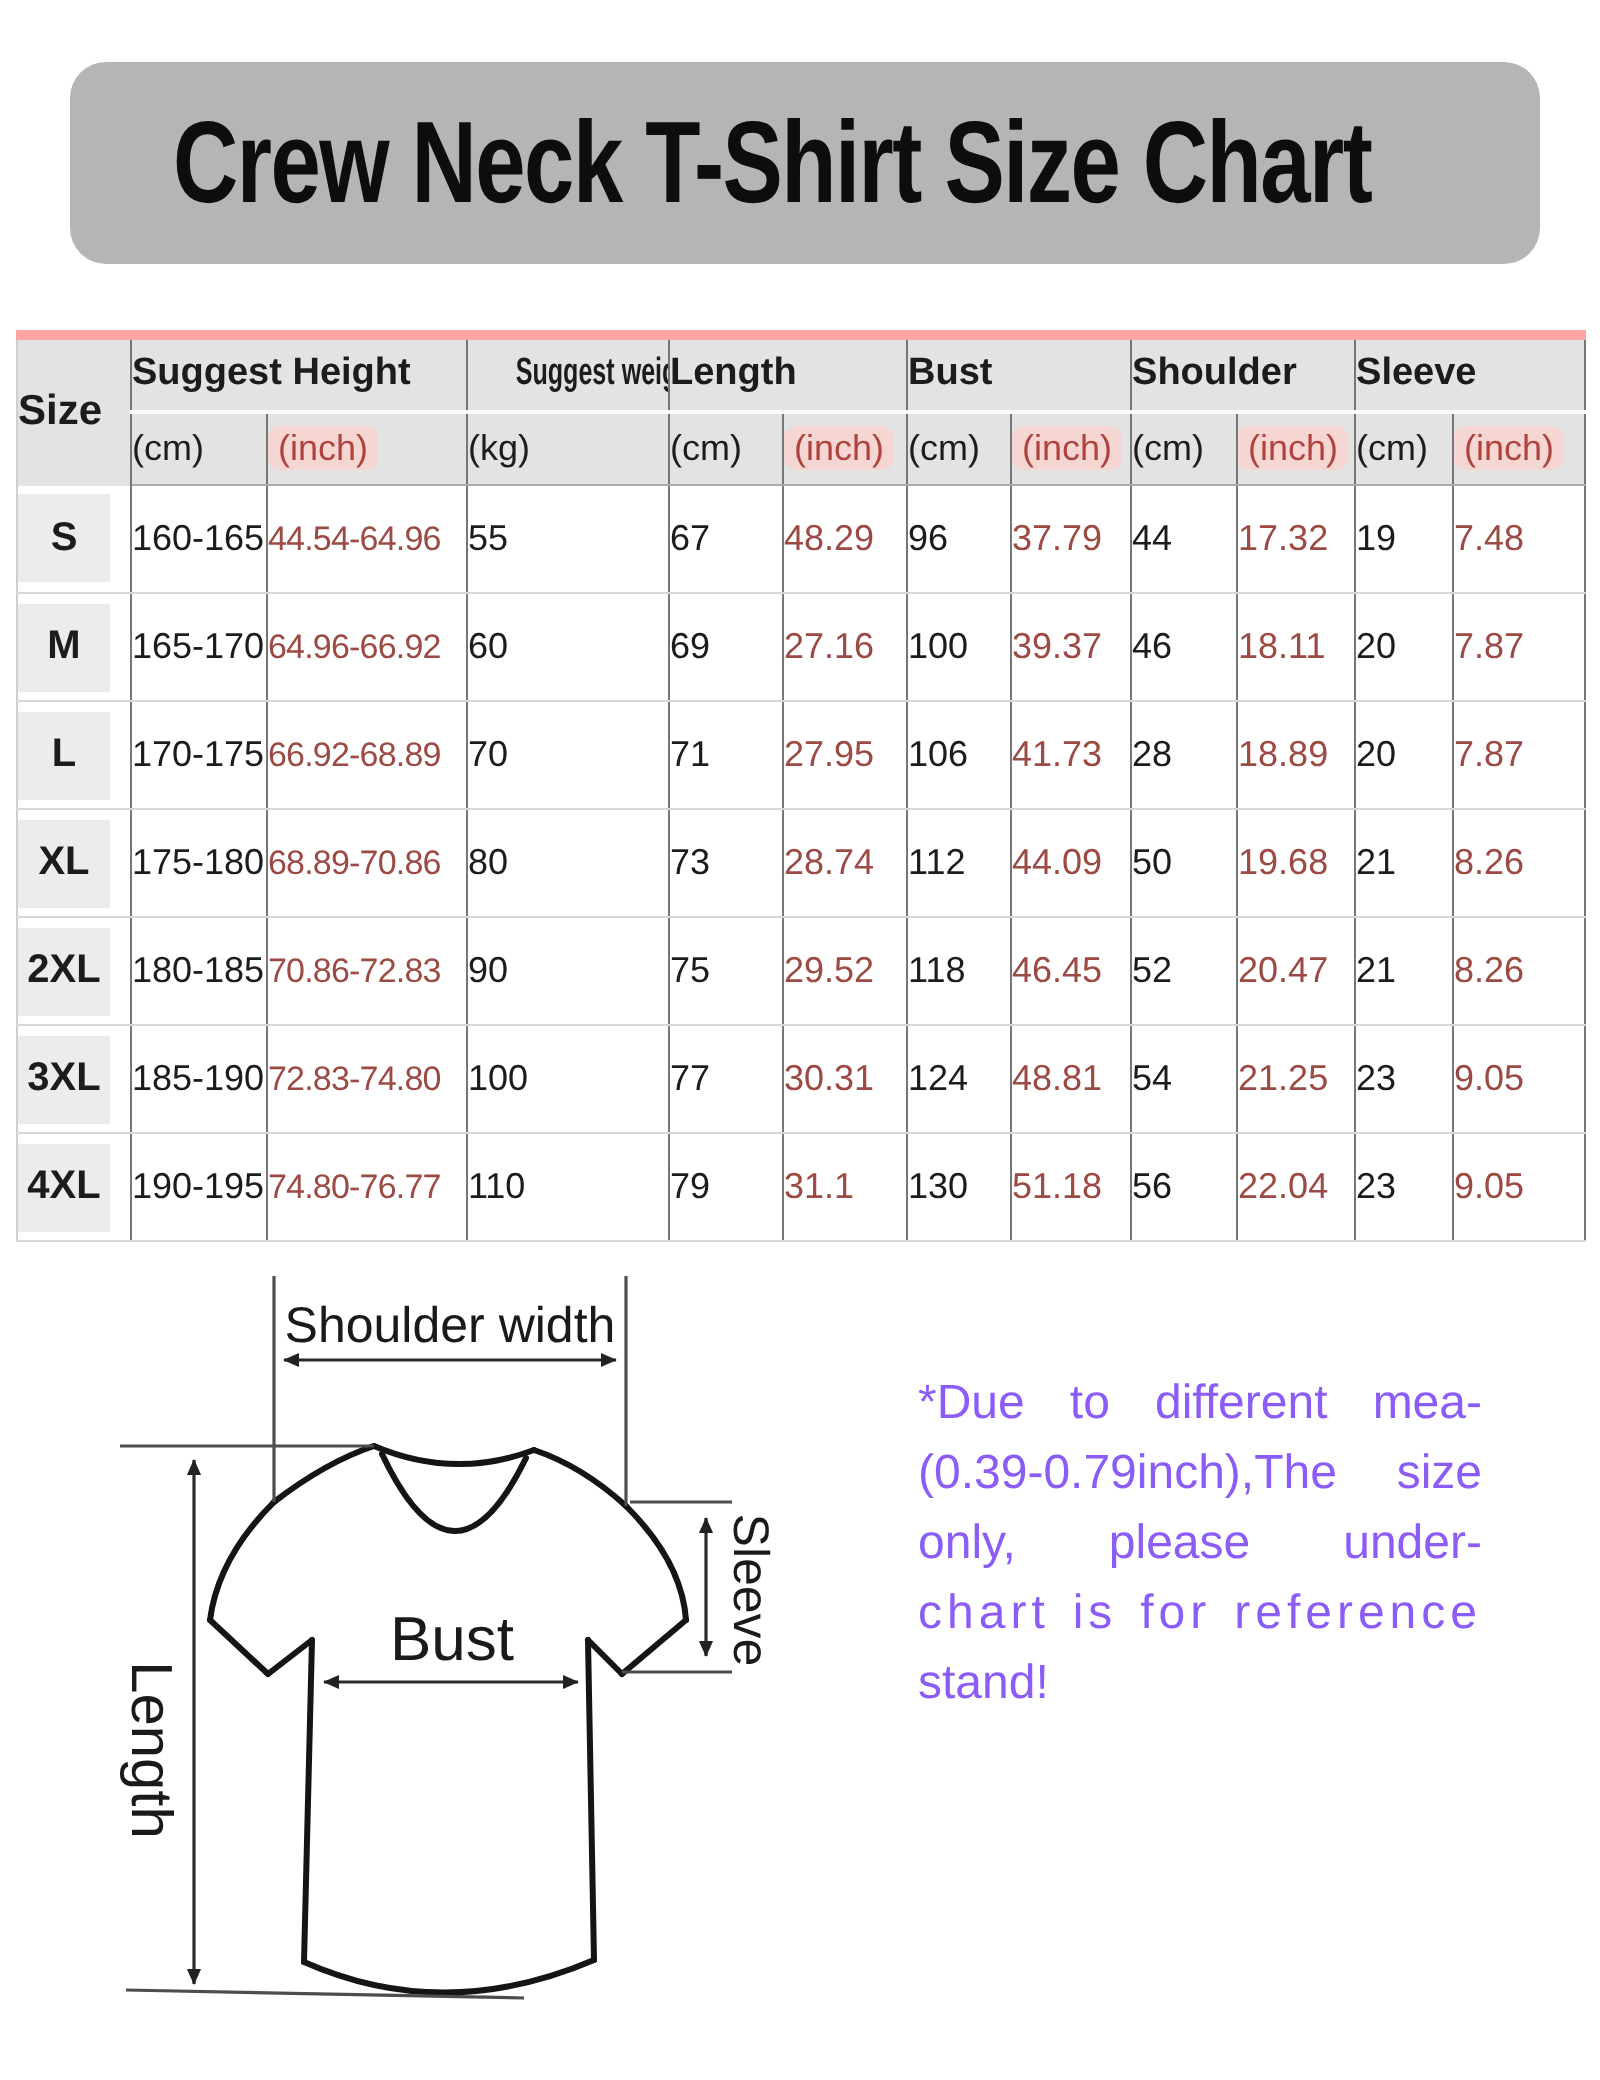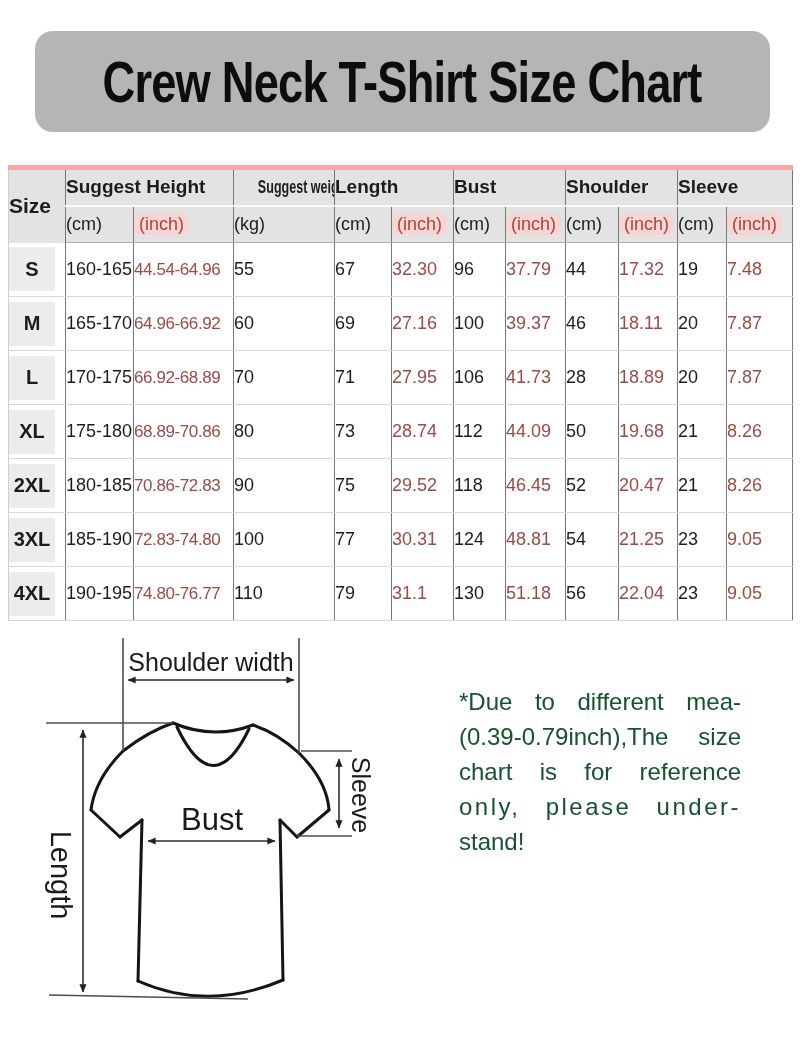--- a/index.html
+++ b/index.html
@@ -5,21 +5,21 @@
   html,body { margin:0; padding:0; }
   body {
     width:800px; height:1040px; position:relative; background:#ffffff;
     font-family:"Liberation Sans", sans-serif; overflow:hidden;
   }
 
   
   .title-box {
     position:absolute; left:35px; top:31px; width:735px; height:101px;
     background:var(--title_bg,#b5b5b5); border-radius:18px;
-    display:flex; align-items:center; justify-content:center;
+    display:flex; align-items:center; justify-content:flex-end;
   }
   .title-text {
     font-weight:bold; font-size:58px; color:#0d0d0d; letter-spacing:-1px;
     white-space:nowrap; transform:scaleX(0.78); transform-origin:center;
   }
 
   
   .size-table {
     position:absolute; left:8px; top:165px; width:784px;
     border-collapse:collapse; table-layout:fixed; text-align:left;
@@ -46,27 +46,27 @@
   .size-table tbody td { font-size:18px; border-bottom:1px solid var(--grid_light,#d8d8d8); }
   .size-table tbody td.red { color:var(--value_red,#9c4a44); }
   .size-table tbody td.wide { font-size:17px; letter-spacing:-0.4px; }
   .chip {
     display:inline-flex; align-items:center; justify-content:center;
     width:46px; height:44px; background:var(--size_chip_bg,#ececec);
     font-size:20px; font-weight:bold;
   }
 
   
-  .diagram { position:absolute; left:16px; top:620px; width:440px; height:414px; }
+  .diagram { position:absolute; left:30px; top:620px; width:440px; height:414px; }
   .diagram svg { display:block; }
 
   
   .disclaimer {
     position:absolute; left:459px; top:684px; width:282px;
-    font-size:24px; line-height:35px; color:#14532d;
+    font-size:24px; line-height:35px; color:#8b5cf6;
   }
   .disclaimer .line { text-align:justify; text-align-last:justify; }
   .disclaimer .line:nth-child(4),
   .disclaimer .line:nth-child(7) { letter-spacing:2.5px; }
   .disclaimer .line:last-child { text-align-last:left; letter-spacing:0; }
 </style>
 </head>
 <body>
 
 <div class="page">
@@ -114,21 +114,21 @@
           <th><span class="pill">(inch)</span></th>
         </tr>
       </thead>
     <tbody>
         <tr>
           <td><span class="chip">S</span></td>
           <td>160-165</td>
           <td class="red wide">44.54-64.96</td>
           <td>55</td>
           <td>67</td>
-          <td class="red">32.30</td>
+          <td class="red">48.29</td>
           <td>96</td>
           <td class="red">37.79</td>
           <td>44</td>
           <td class="red">17.32</td>
           <td>19</td>
           <td class="red">7.48</td>
         </tr>
         <tr>
           <td><span class="chip">M</span></td>
           <td>165-170</td>
@@ -261,18 +261,18 @@
         <text x="196" y="210" text-anchor="middle" font-size="31">Bust</text>
         <text x="45" y="255" text-anchor="middle" dominant-baseline="central" font-size="29" transform="rotate(90,45,255)">Length</text>
         <text x="345" y="175" text-anchor="middle" dominant-baseline="central" font-size="25" transform="rotate(90,345,175)">Sleeve</text>
       </g>
     </svg>
   </div>
 
   <div class="disclaimer">
       <div class="line">*Due to different mea-</div>
       <div class="line">(0.39-0.79inch),The size</div>
+      <div class="line">only, please under-</div>
       <div class="line">chart is for reference</div>
-      <div class="line">only, please under-</div>
       <div class="line">stand!</div>
     </div>
 
 </div>
 
 </body></html>

